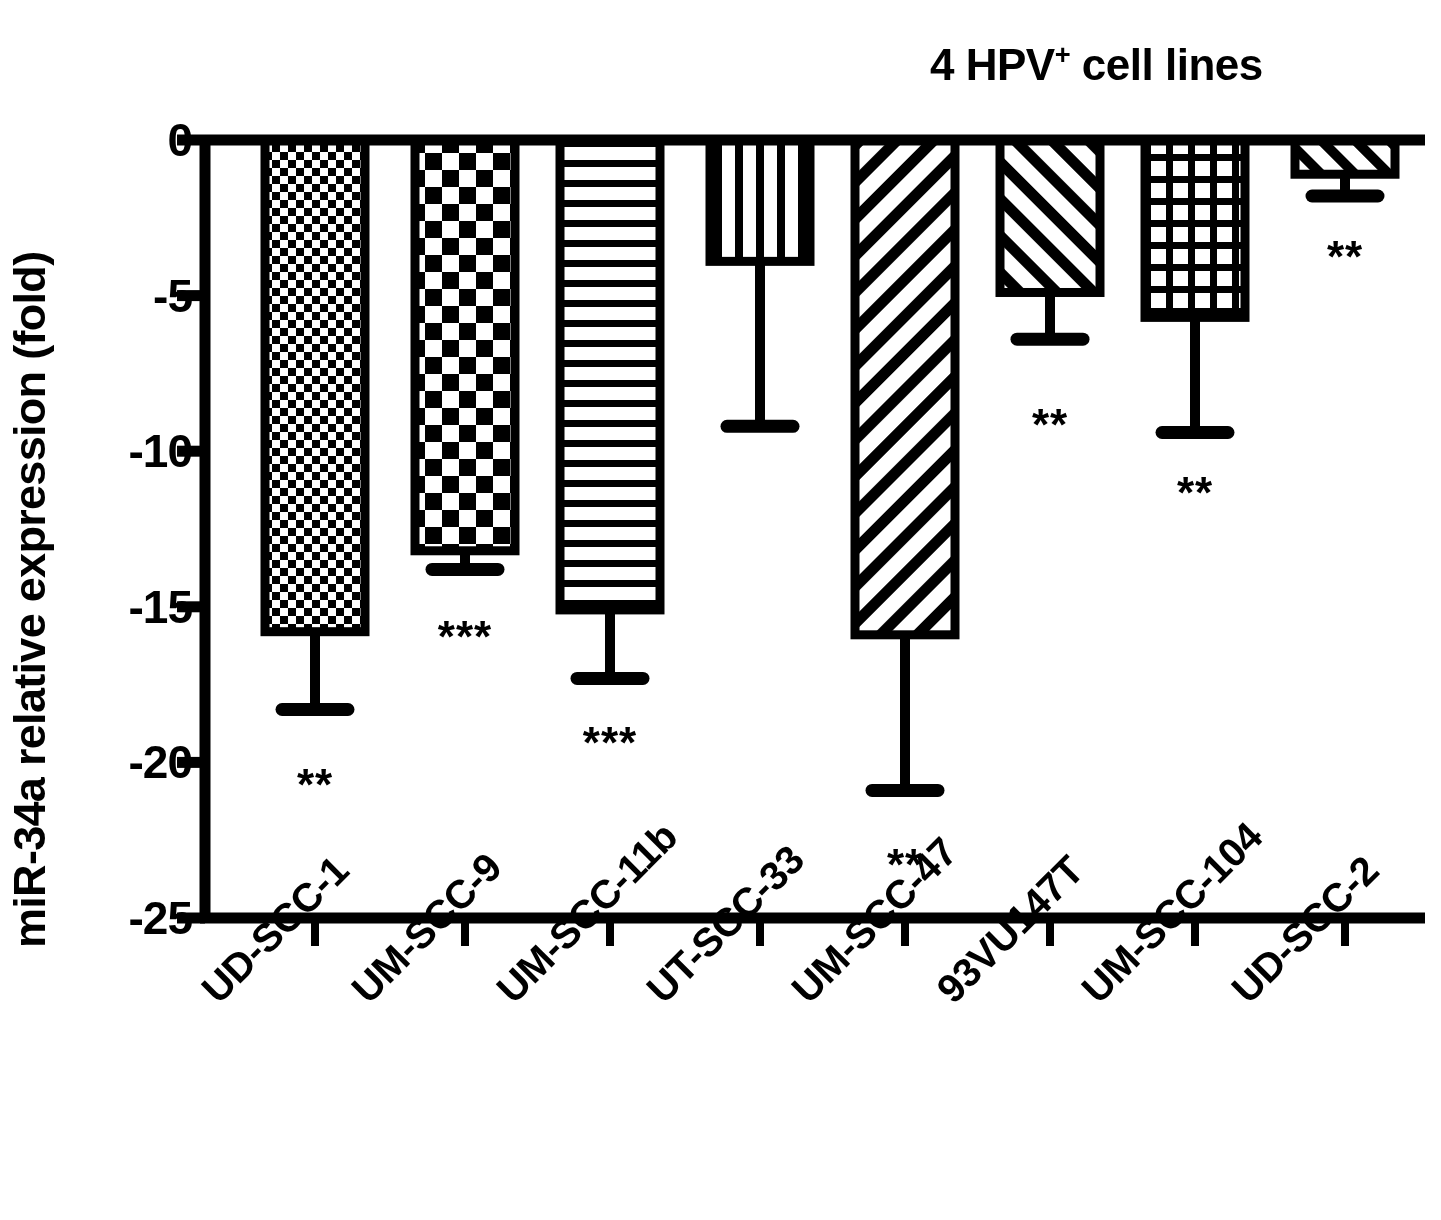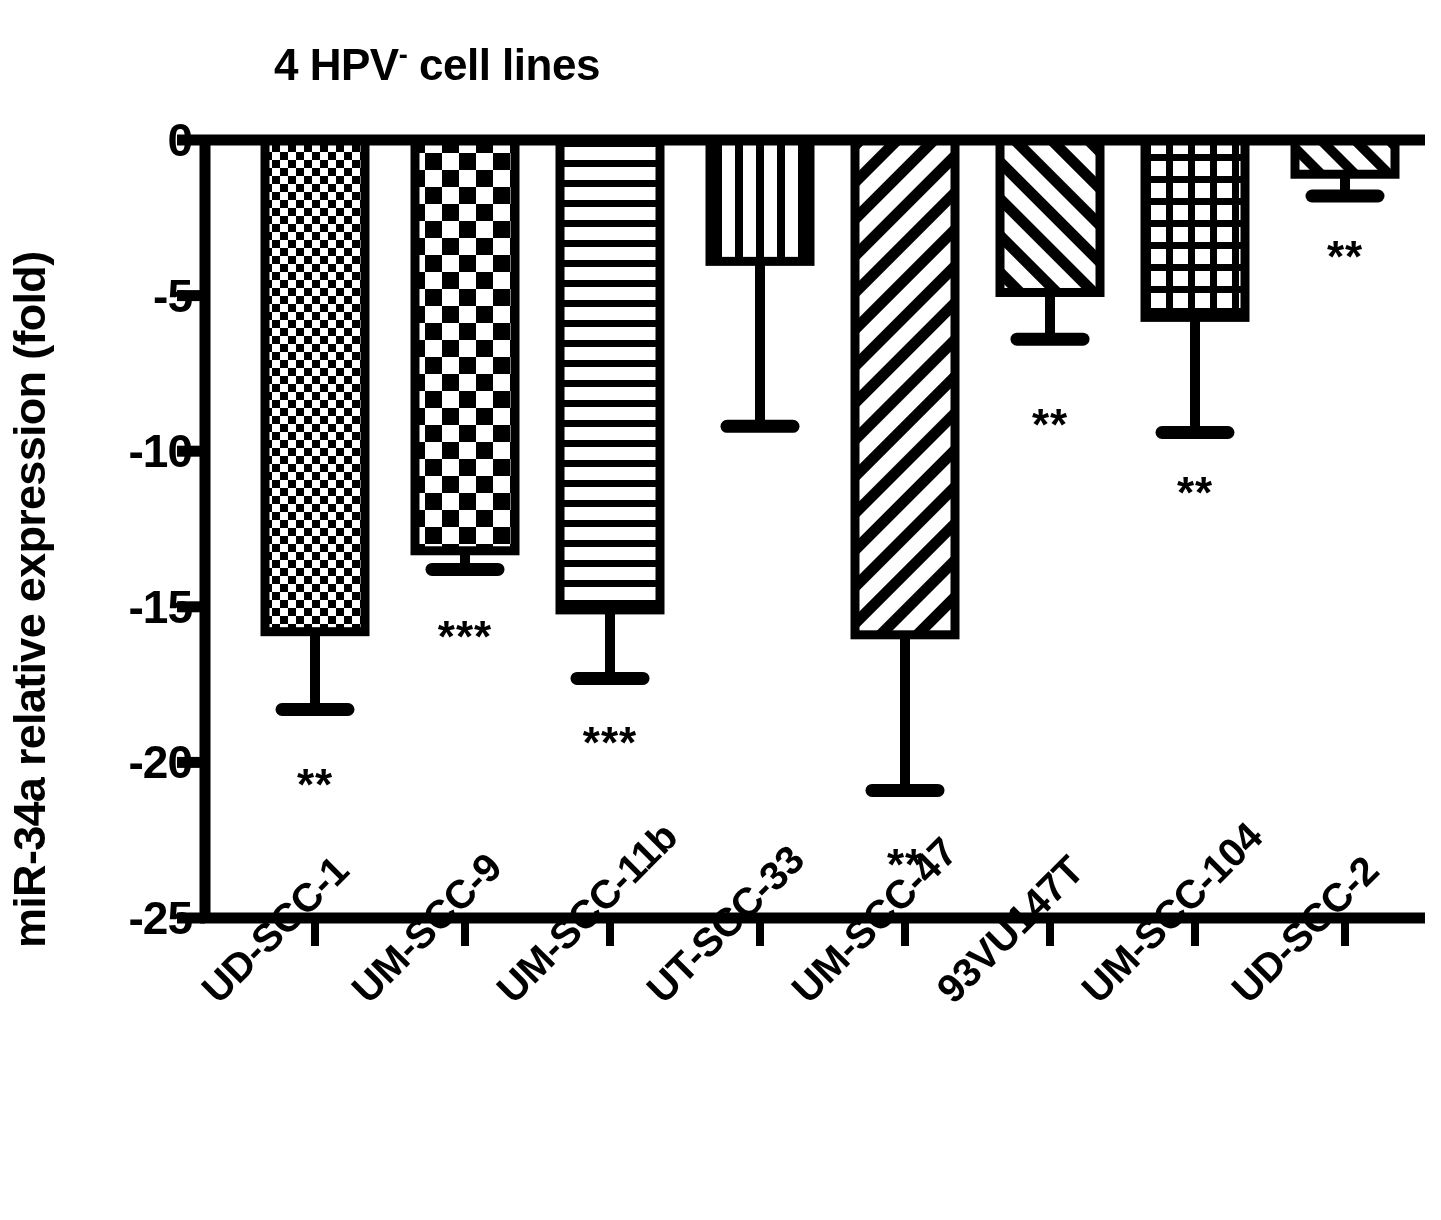--- a/index.html
+++ b/index.html
@@ -96,22 +96,22 @@
     transform: translateX(-50%);
     white-space: nowrap;
     letter-spacing: 1px;
   }
 </style>
 </head>
 <body>
 
 <div id="root">
 
-  <div class="grp-header" id="hdr-neg"><span>4 HPV</span><sup>-</sup><span> cell lines</span></div>
-
+
+  <div class="grp-header" id="hdr-pos"><span>4 HPV</span><sup>+</sup><span> cell lines</span></div>
 
   <div id="ylabel-wrap">
     <div id="ylabel">miR-34a relative expression (fold)</div>
   </div>
 
   <div id="ytick-labels">
       <div class="ytick-label" style="top: 140px;">0</div>
       <div class="ytick-label" style="top: 295.6px;">-5</div>
       <div class="ytick-label" style="top: 451.2px;">-10</div>
       <div class="ytick-label" style="top: 606.8px;">-15</div>

